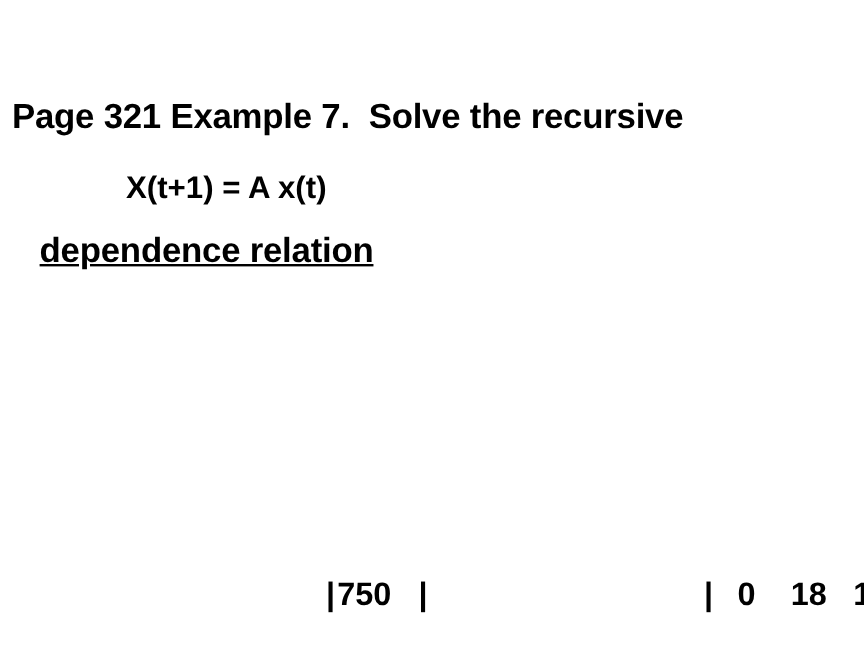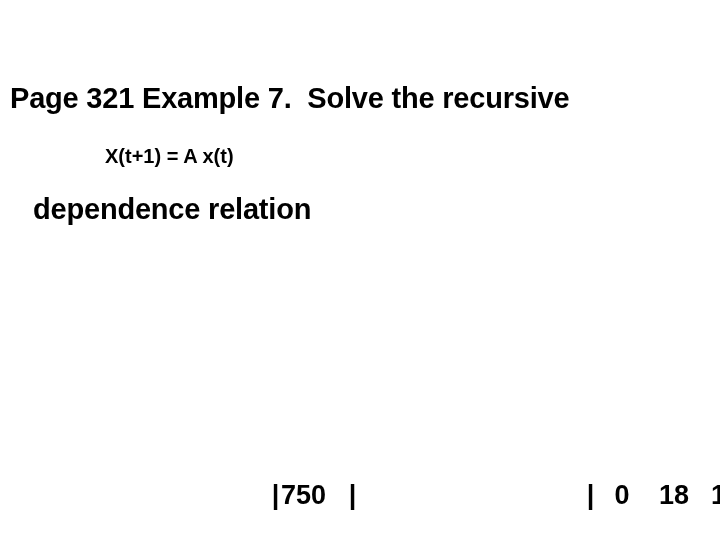--- a/index.html
+++ b/index.html
@@ -37,28 +37,29 @@
     line-height: 37px;
     letter-spacing: -0.2px;
     white-space: pre-wrap;
   }
   .title-line-1 {
     display: block;
   }
   .title-line-2 {
     display: block;
     padding-left: 23px;
+    text-decoration: underline;
   }
 
   
   .equation {
     position: absolute;
     left: 105px;
     top: 139px;
-    font-size: 20px;
+    font-size: 26px;
     line-height: 34px;
     white-space: pre;
   }
 
   
   .matrix-area {
     position: absolute;
     left: 10px;
     top: 226px;
     width: 700px;

